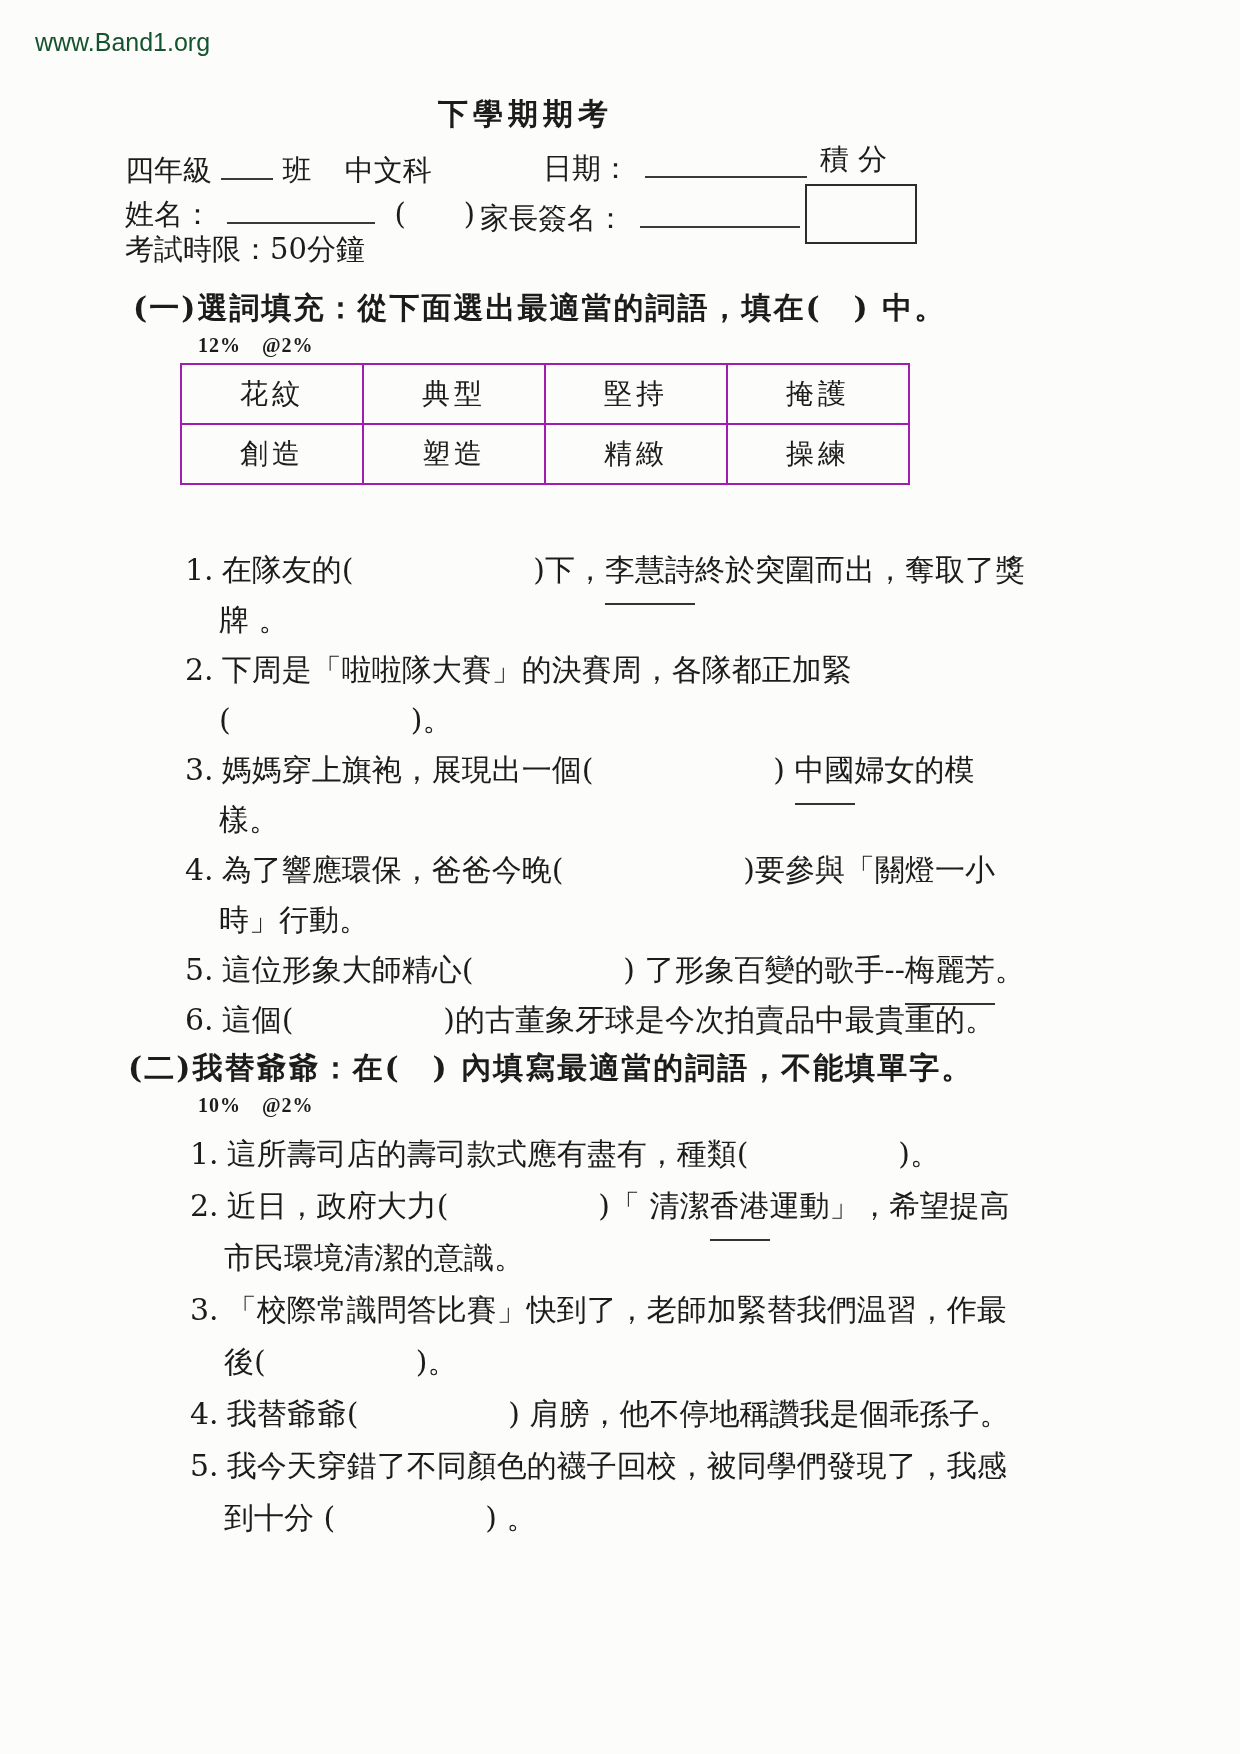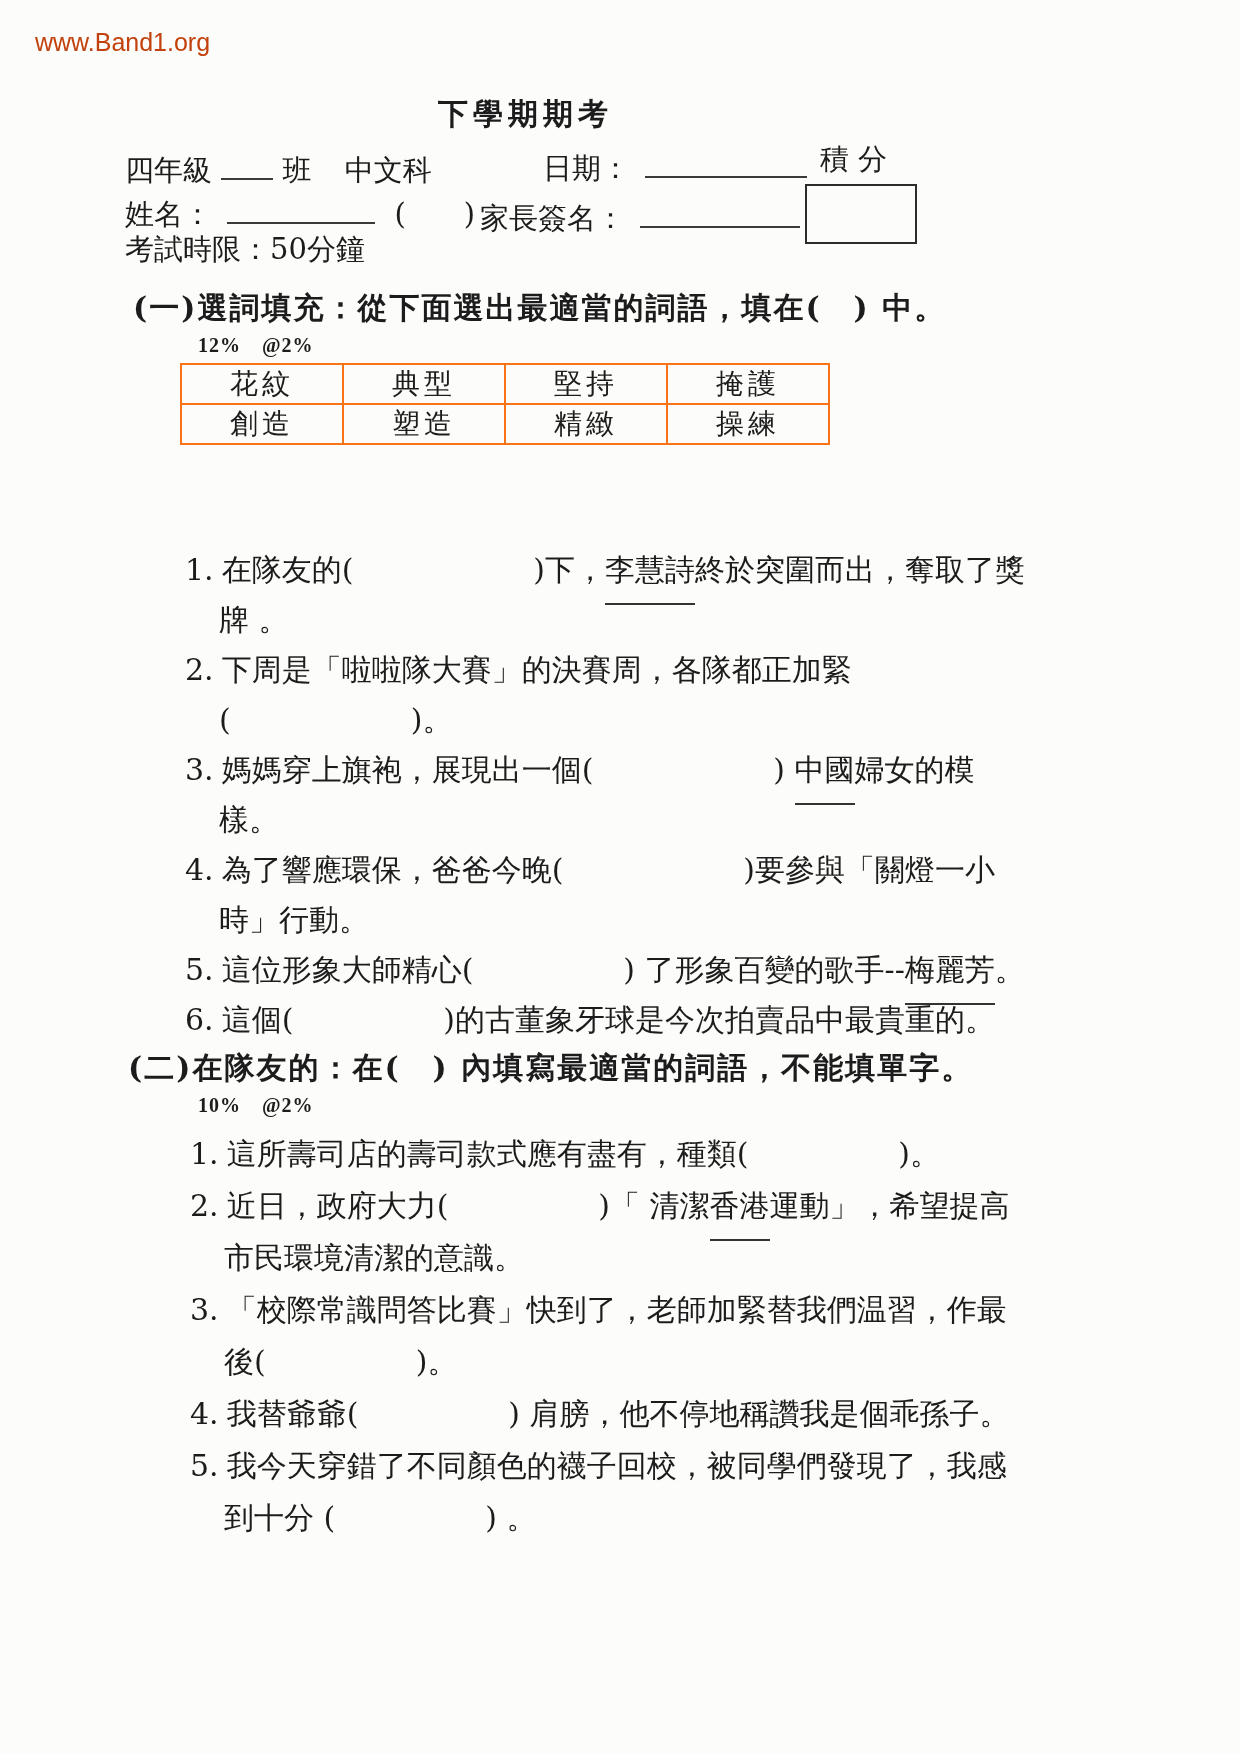--- a/index.html
+++ b/index.html
@@ -2,21 +2,21 @@
 <html><head>
 <meta charset="utf-8">
 <style>
   html,body { margin:0; padding:0; background:#ffffff; }
   .page {
     position:relative; width:1240px; height:1754px;
     background:#fcfcfa; color:#1c1c1c; overflow:hidden;
     font-family:"DejaVu Serif","Liberation Serif",serif;
   }
   .abs { position:absolute; }
-  .watermark { left:35px; top:28px; font-family:"Liberation Sans","DejaVu Sans",sans-serif; font-size:25px; color:#c2410c; }
+  .watermark { left:35px; top:28px; font-family:"Liberation Sans","DejaVu Sans",sans-serif; font-size:25px; color:#14532d; }
   .title { left:438px; top:94px; font-size:30px; font-weight:600; letter-spacing:5px; }
   .hline { font-size:29px; white-space:nowrap; }
   .grade-line { left:125px; top:148px; }
   .date-line { left:543px; top:146px; }
   .score-label { left:820px; top:140px; font-size:29px; letter-spacing:9px; }
   .name-line { left:125px; top:192px; }
   .parent-line { left:480px; top:196px;text-align:center; }
   .time-line { left:125px; top:230px; }
   .score-box { left:805px; top:184px; width:108px; height:56px; border:2px solid #2c2c2c; background:transparent; }
   .subject { margin-left:24px; }
@@ -24,22 +24,22 @@
   .bw52 { width:52px; } .bw148 { width:148px; margin-left:6px; } .bw162 { width:162px; margin-left:6px; } .bw160 { width:160px; margin-left:6px; }
   .paren { margin-left:10px; }
   .sec-head { font-size:30px; font-weight:bold; letter-spacing:2px; white-space:nowrap; }
   .s1-head { left:133px; top:288px;text-align:right; }
   .s2-head { left:128px; top:1048px; }
   .marks { font-size:20px; font-weight:600; letter-spacing:1px;font-family:Liberation Serif, serif; }
   .s1-marks { left:198px; top:332px; }
   .s2-marks { left:198px; top:1092px; }
   table.word-table { left:180px; top:363px; position:absolute; border-collapse:collapse; background:transparent; }
   table.word-table td {
-    border:2px solid #f97316; width:160px; height:34px;
-    text-align:center; font-size:28px; letter-spacing:4px; padding:0;
+    border:2px solid #a21caf; width:160px; height:34px;
+    text-align:center; font-size:28px; letter-spacing:4px; padding:10px;
   }
   .qlist { font-size:30px; }
   .s1q { left:185px; top:545px; width:990px; line-height:50px; }
   .s2q { left:190px; top:1128px; width:1000px; line-height:52px; }
   .q { padding-left:34px; text-indent:-34px; }
   .qnum { margin-right:8px; }
   .u { border-bottom:2px solid #333; padding-bottom:16px; }
 </style>
 </head>
 <body>
@@ -112,21 +112,21 @@
       <span class="qnum">4.</span><span><span>為了響應環保，爸爸今晚(　　　　　　)要參與「關燈一小</span><br><span>時」行動。</span></span>
     </div>
     <div class="q">
       <span class="qnum">5.</span><span><span>這位形象大師精心(　　　　　) 了形象百變的歌手--</span><span class="u">梅麗芳</span><span>。</span></span>
     </div>
     <div class="q">
       <span class="qnum">6.</span><span><span>這個(　　　　　)的古董象牙球是今次拍賣品中最貴重的。</span></span>
     </div>
   </div>
 
-  <div class="abs sec-head s2-head">(二)在隊友的：在(　) 內填寫最適當的詞語，不能填單字。</div>
+  <div class="abs sec-head s2-head">(二)我替爺爺：在(　) 內填寫最適當的詞語，不能填單字。</div>
   <div class="abs marks s2-marks">10%　@2%</div>
 
   <div class="abs qlist s2q">
     <div class="q">
       <span class="qnum">1.</span><span><span>這所壽司店的壽司款式應有盡有，種類(　　　　　)。</span></span>
     </div>
     <div class="q">
       <span class="qnum">2.</span><span><span>近日，政府大力(　　　　　)「 清潔</span><span class="u">香港</span><span>運動」，希望提高</span><br><span>市民環境清潔的意識。</span></span>
     </div>
     <div class="q">

